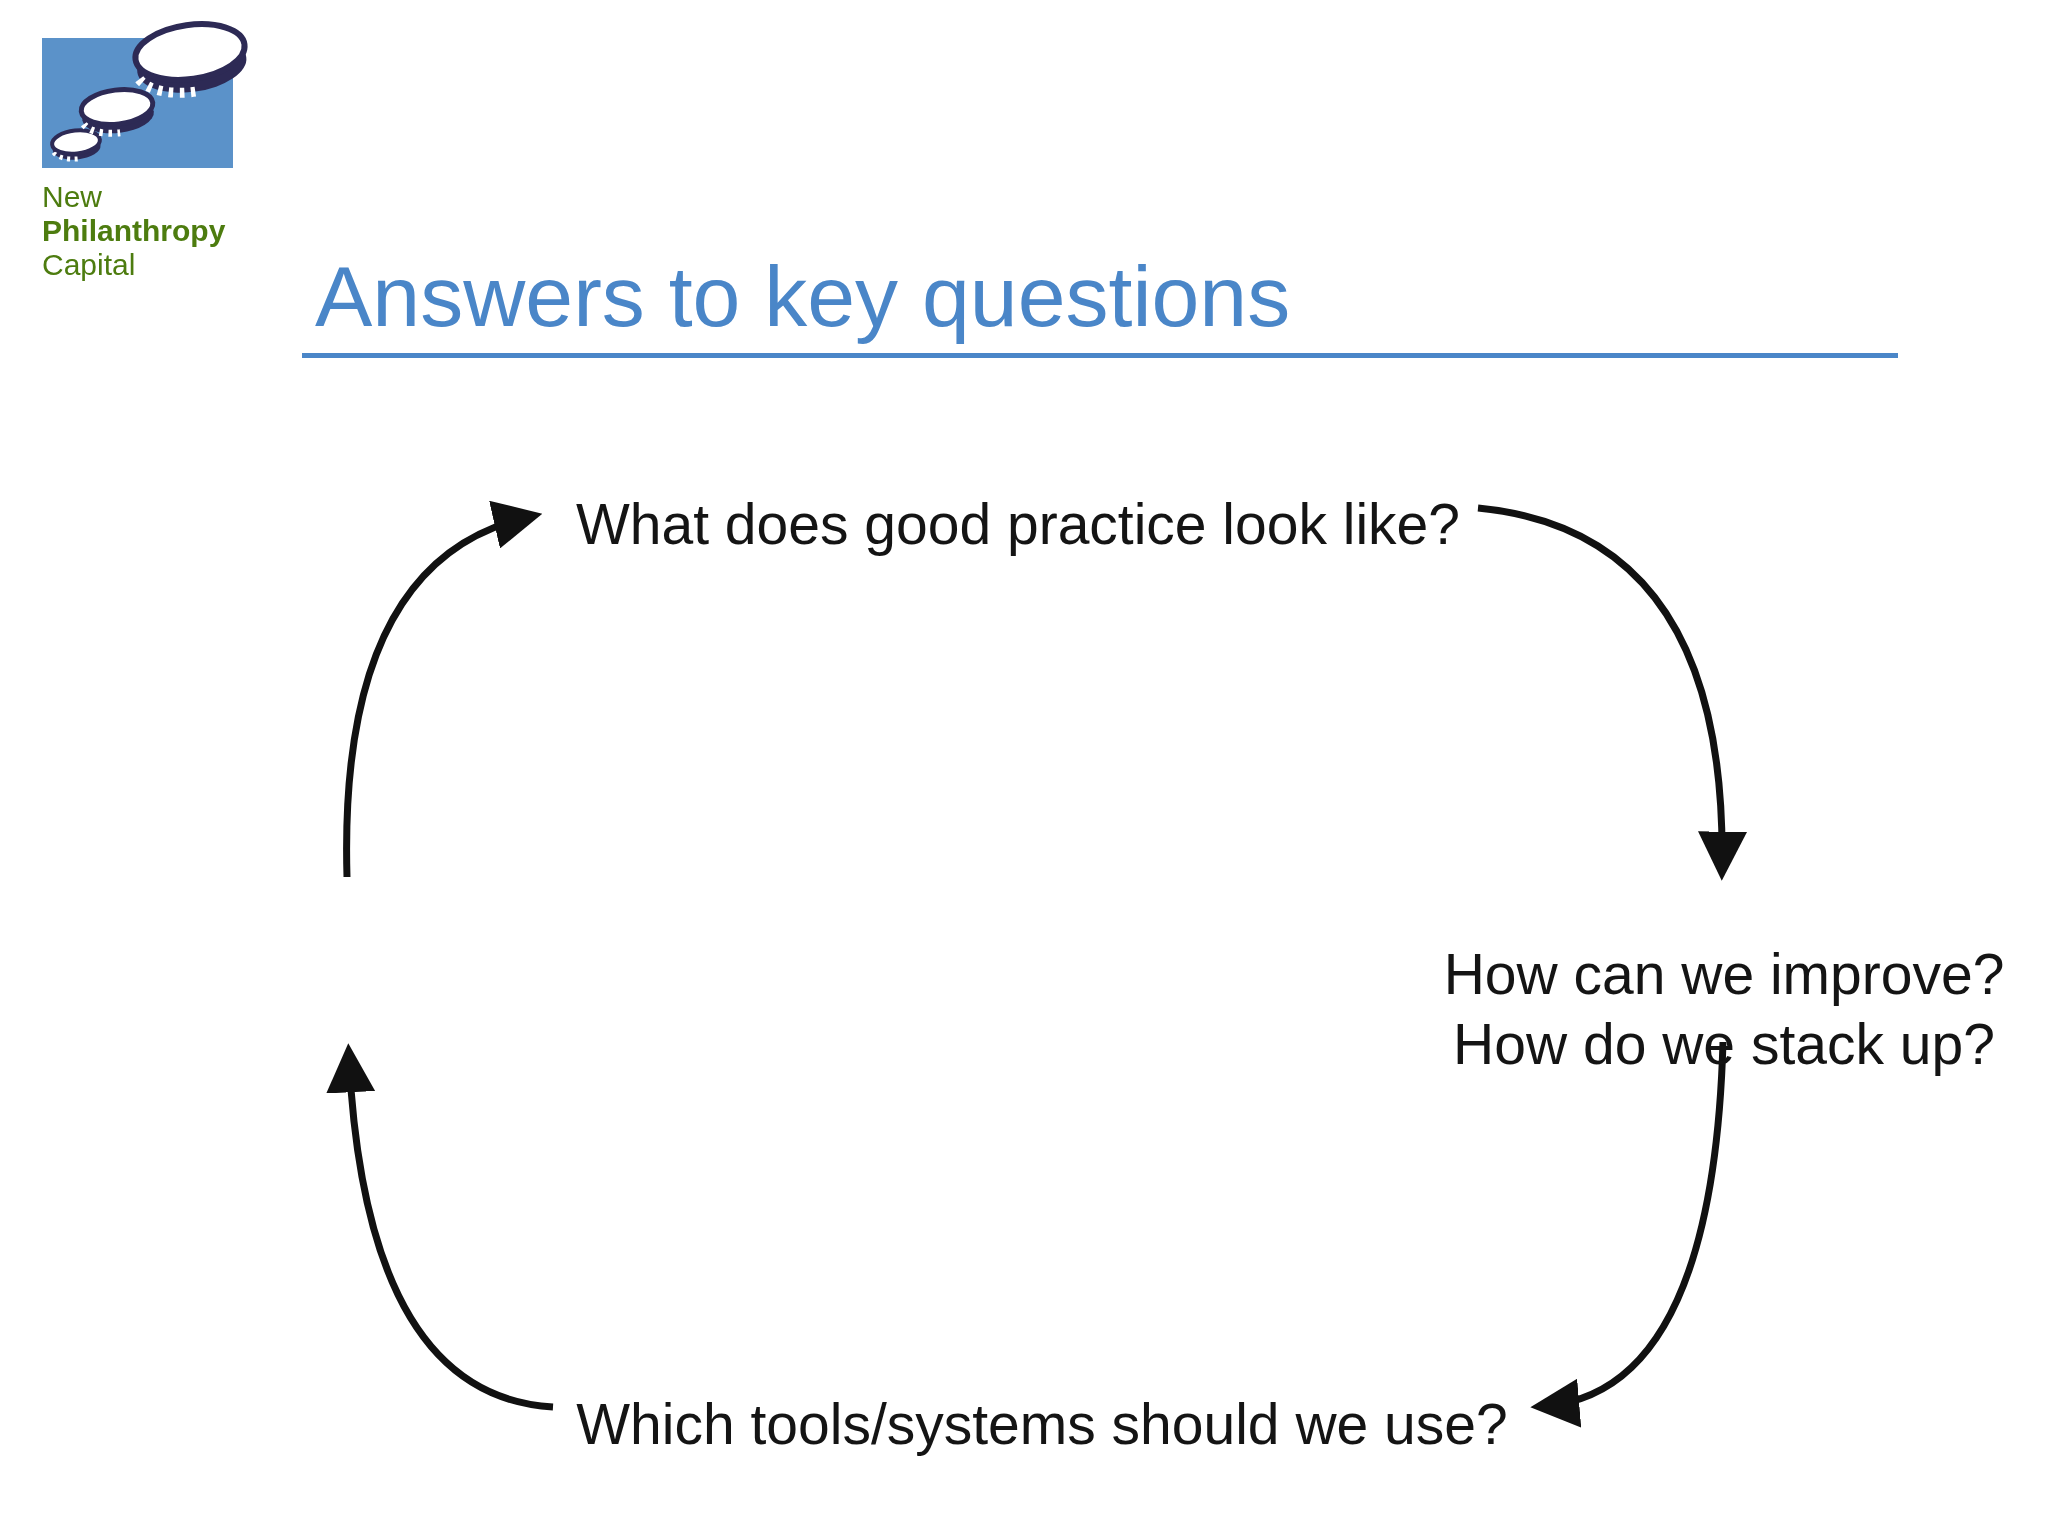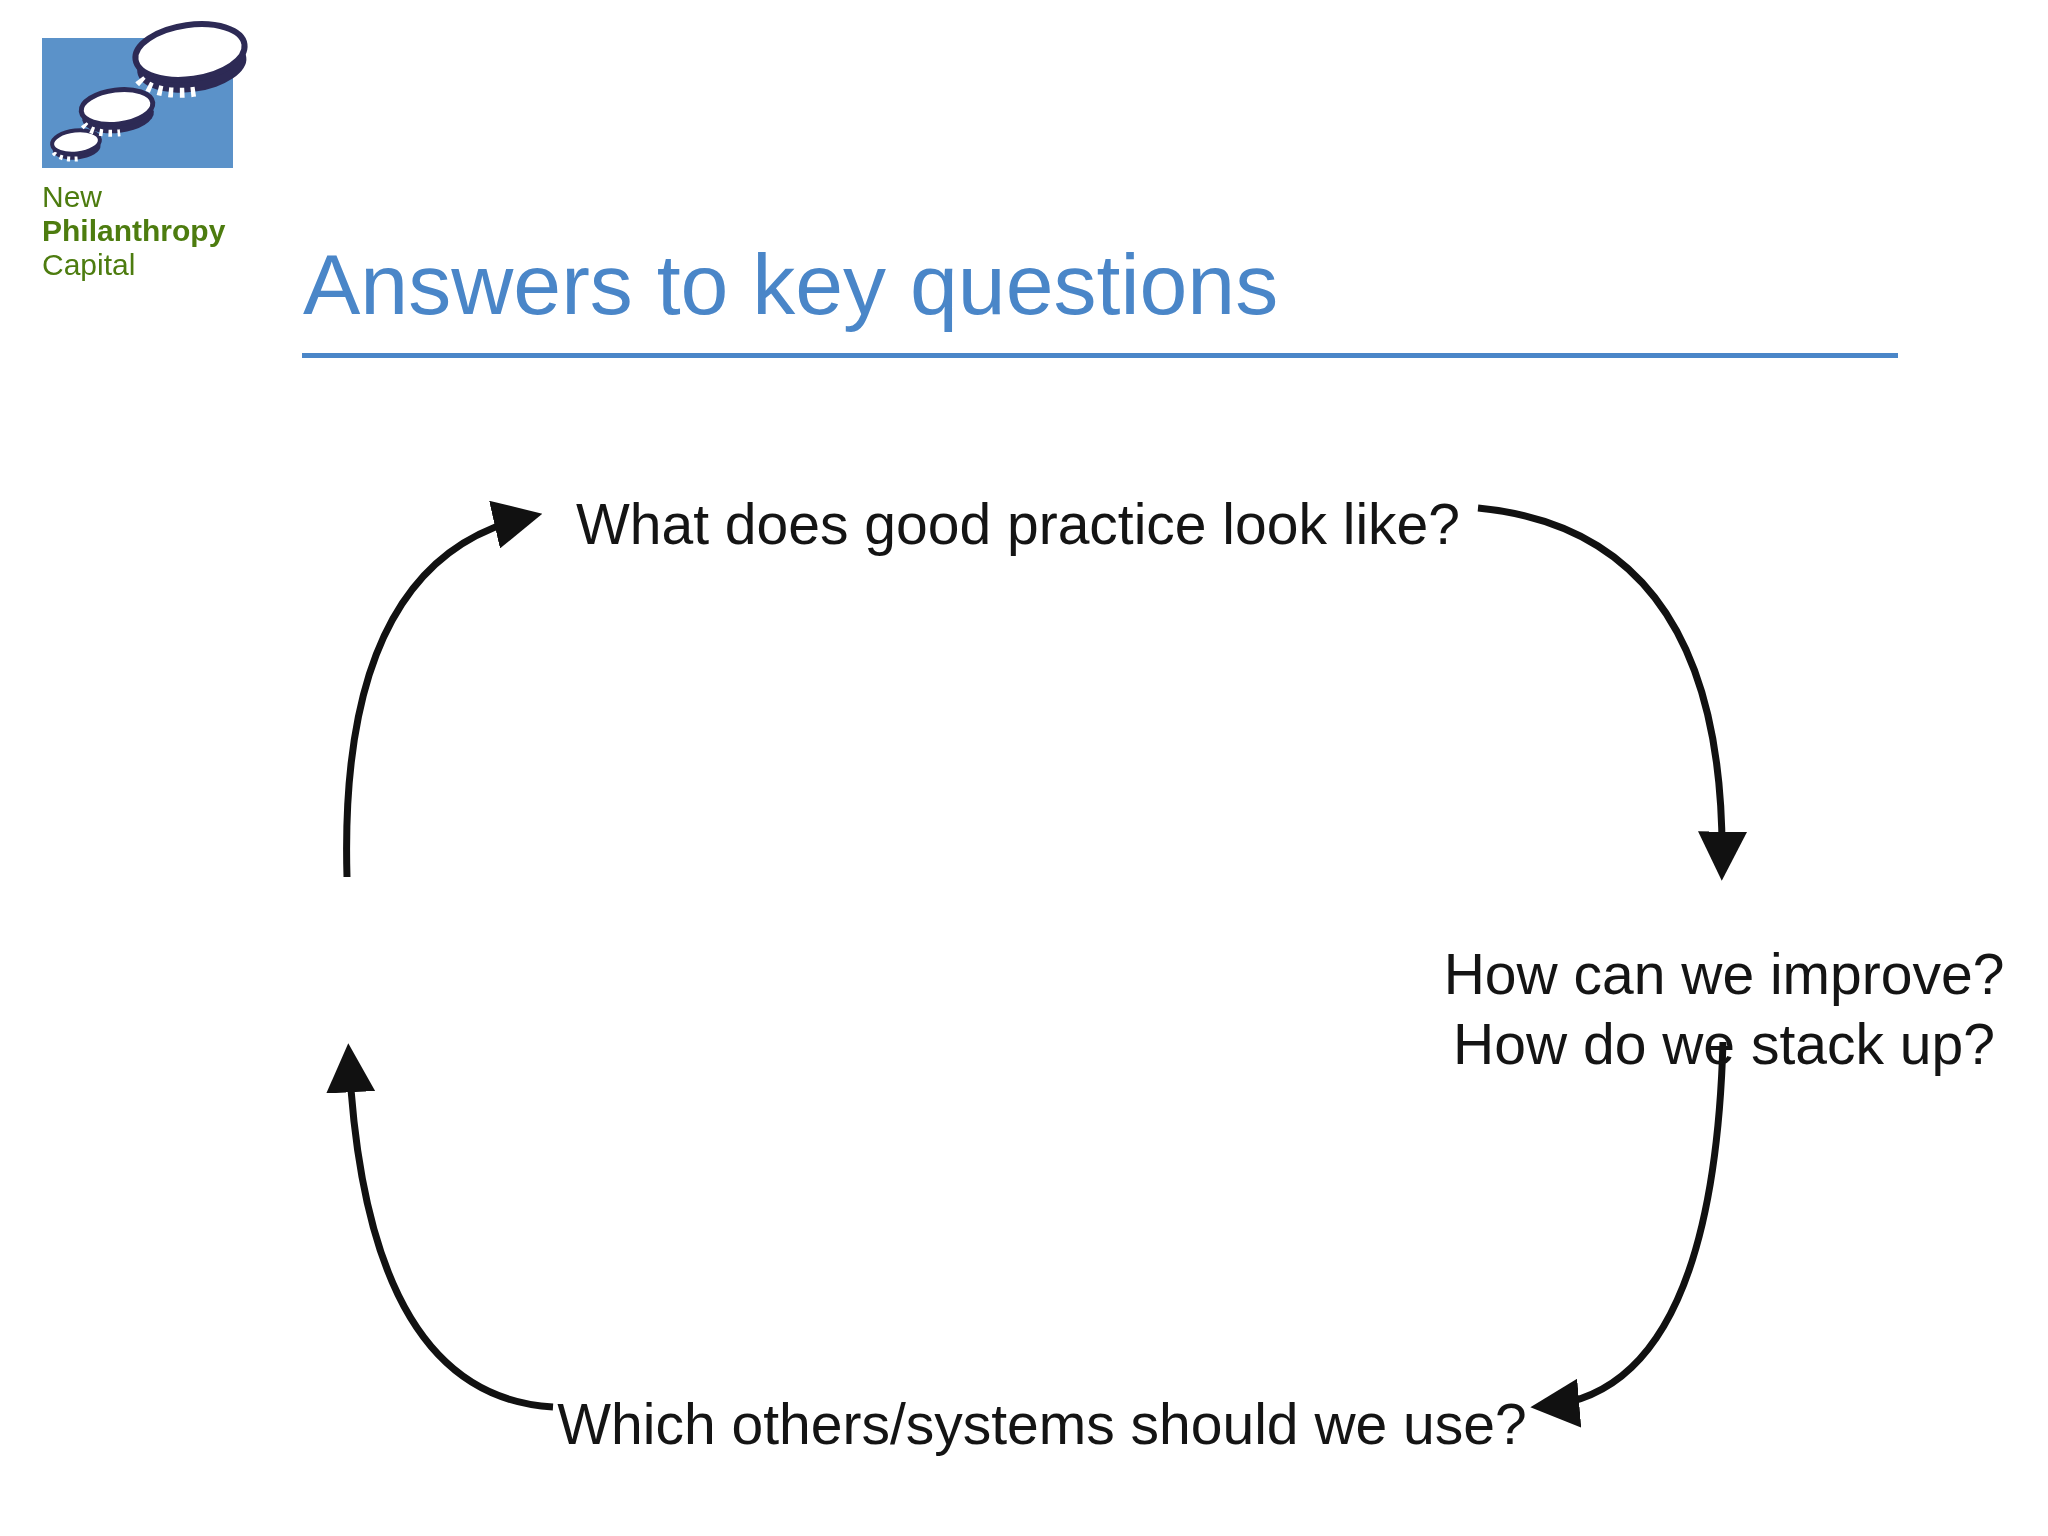--- a/index.html
+++ b/index.html
@@ -25,21 +25,21 @@
     letter-spacing: 0px;
     white-space: nowrap;
   }
   .logo-text .bold { font-weight: bold; }
 
   
   .title {
     position: absolute;
     left: 303px;
     top: 238px;
-    margin: 0;
+    margin: 12px;
     font-size: 86px;
     font-weight: normal;
     line-height: 92px;
     color: #4a86c8;
     white-space: nowrap;
     text-align: center;
   }
   .title-rule {
     position: absolute;
     left: 302px;
@@ -132,17 +132,17 @@
   <div class="node node-top">
     <div>What does good practice look like?</div>
   </div>
 
   <div class="node node-right">
     <div>How can we improve?</div>
     <div>How do we stack up?</div>
   </div>
 
   <div class="node node-bottom">
-    <div>Which others/systems should we use?</div>
+    <div>Which tools/systems should we use?</div>
   </div>
 
 
 </div>
 
 </body></html>

